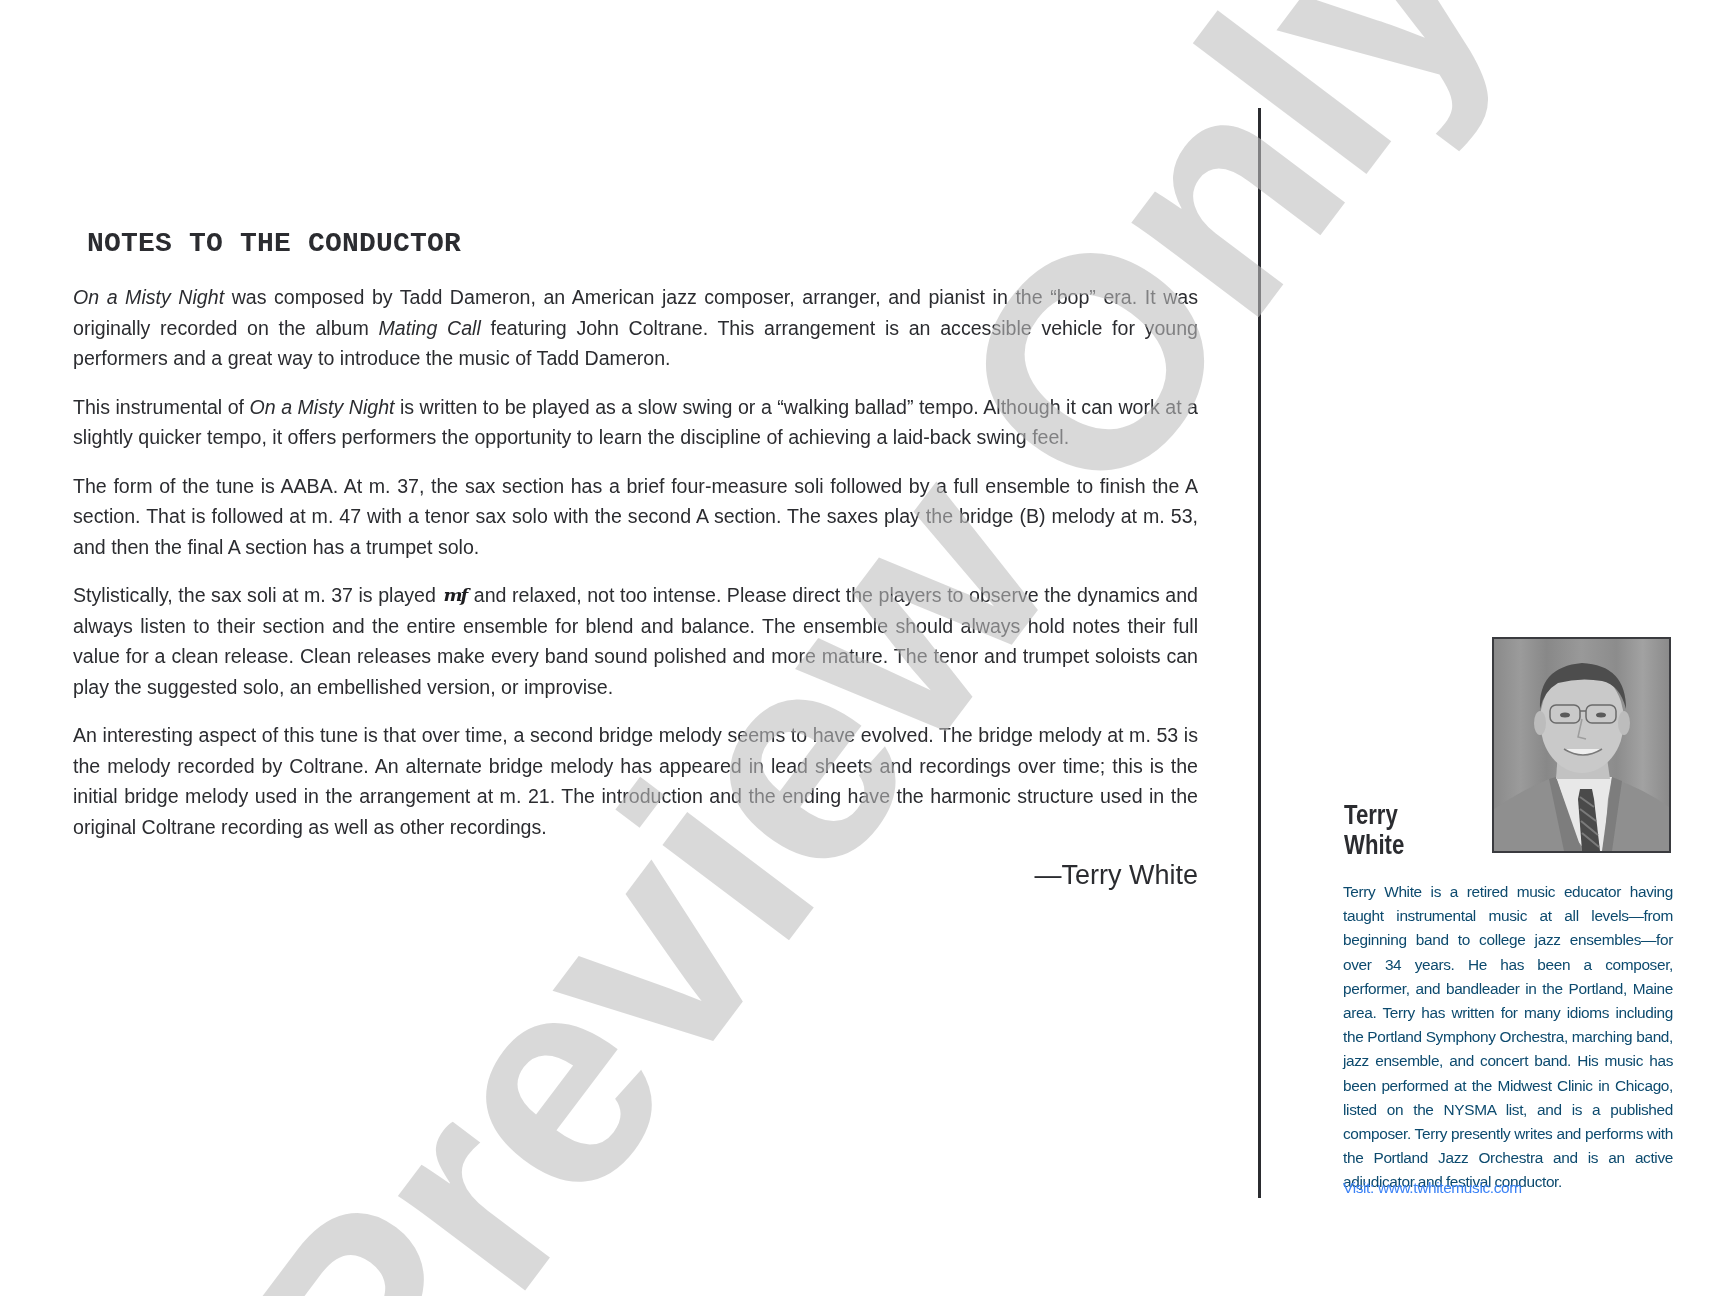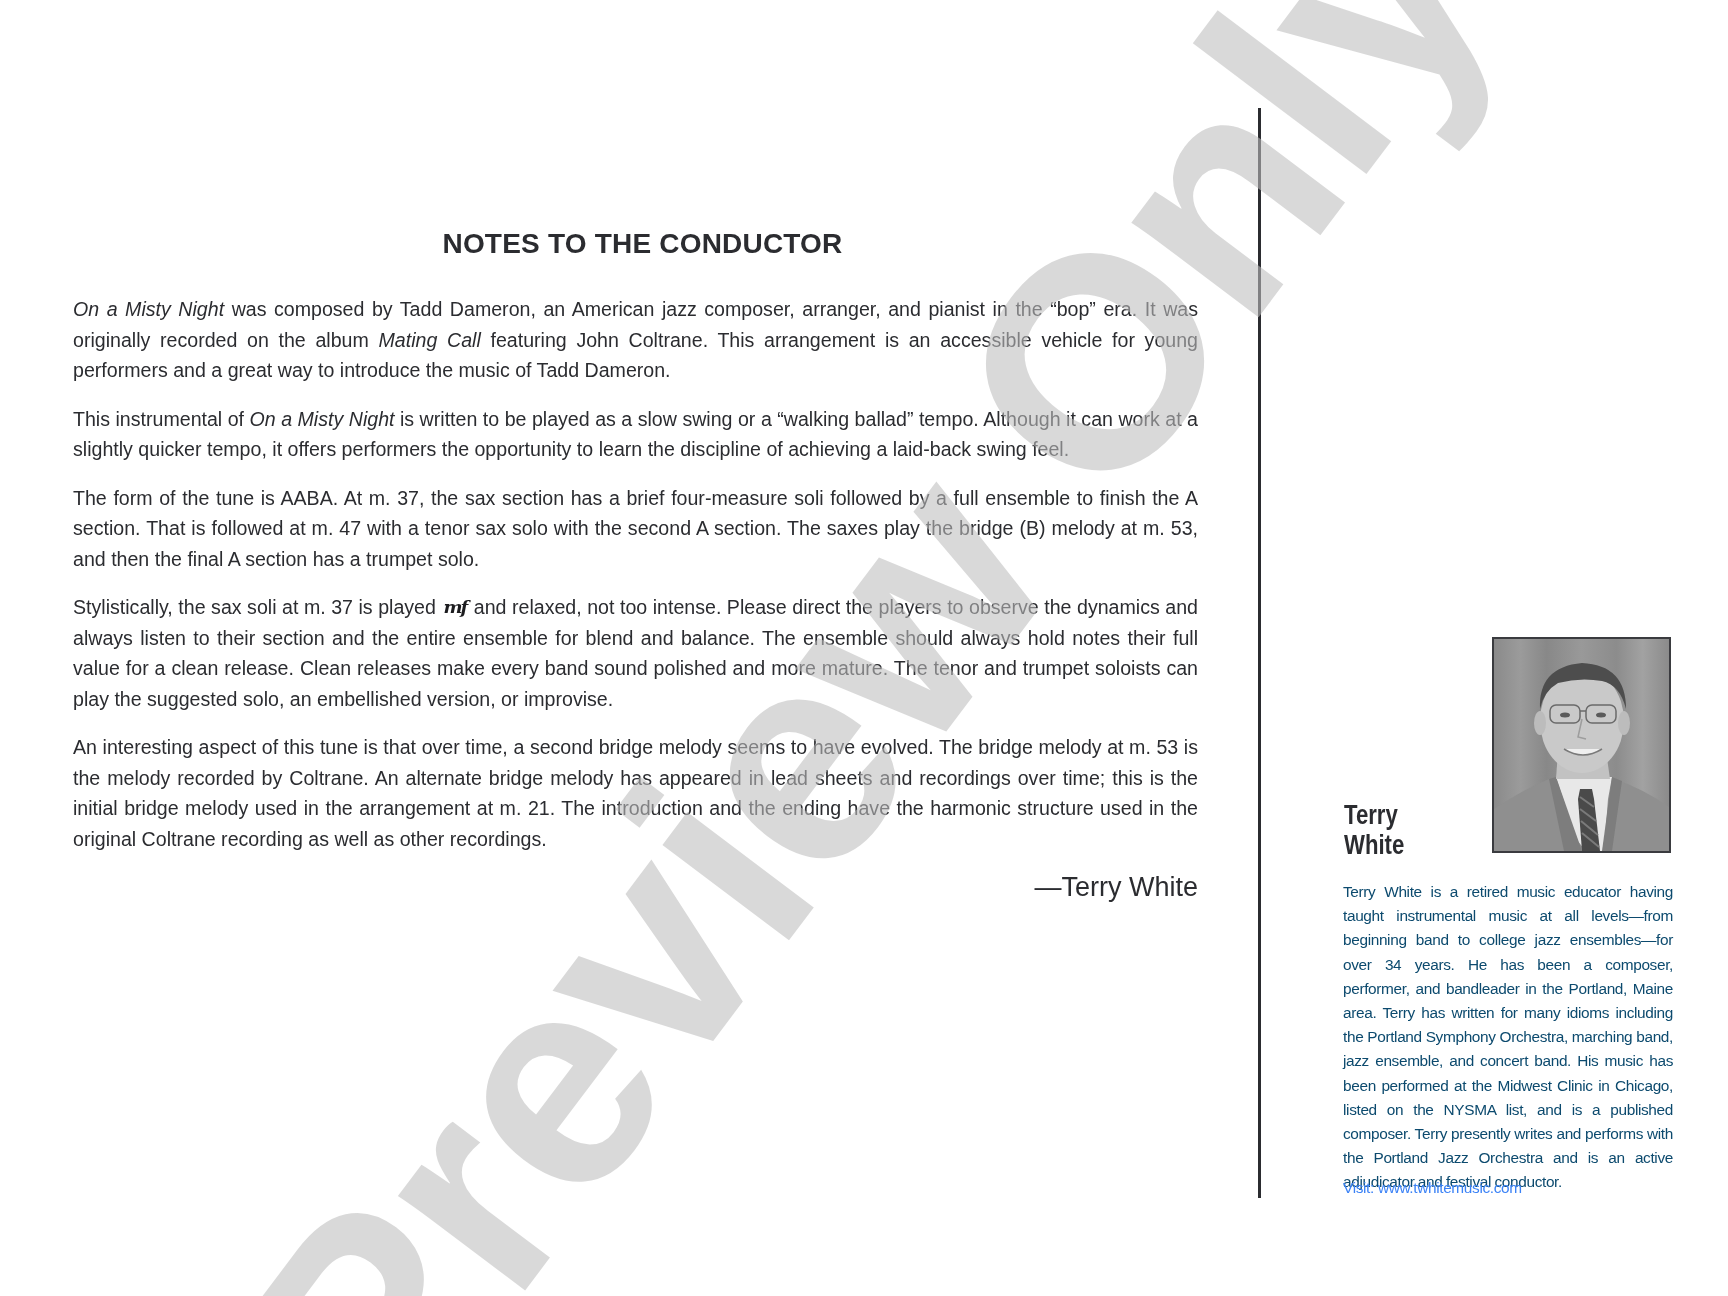--- a/index.html
+++ b/index.html
@@ -22,27 +22,26 @@
     height: 1296px;
   }
   
   .notes {
     position: absolute;
     left: 73px;
     top: 224px;
     width: 1125px;
   }
   .notes-title {
-    text-align: center;
-    font-family: Liberation Sans, sans-serif;
+    font-family: Liberation Mono, monospace;
     font-weight: bold;
     font-size: 28px;
     letter-spacing: 0.2px;
     color: #2b2c30;
-    margin: 0 0 30px 0;
+    margin: 0 0 18px 0;
     padding-left: 14px;
     height: 40px;
     line-height: 40px;
   }
   .para {
     font-size: 19.6px;
     line-height: 30.5px;
     text-align: justify;
     margin: 0 0 18px 0;
     color: #2b2c30;

